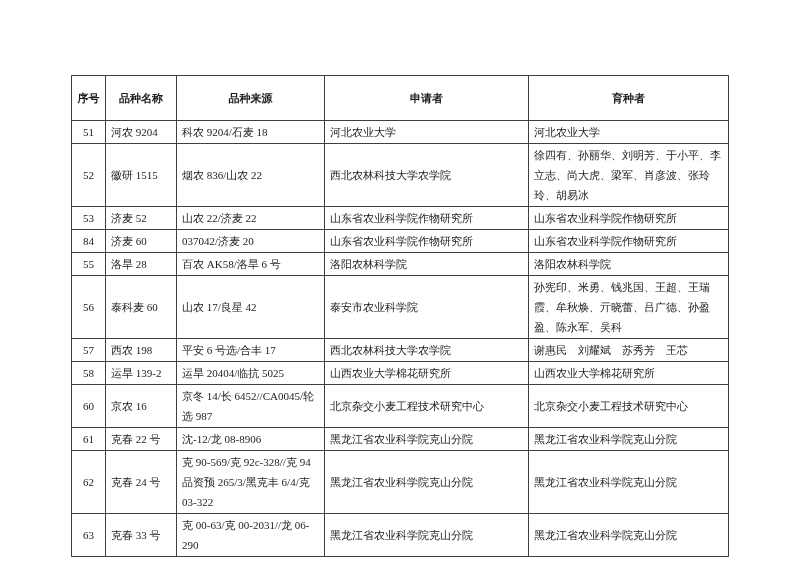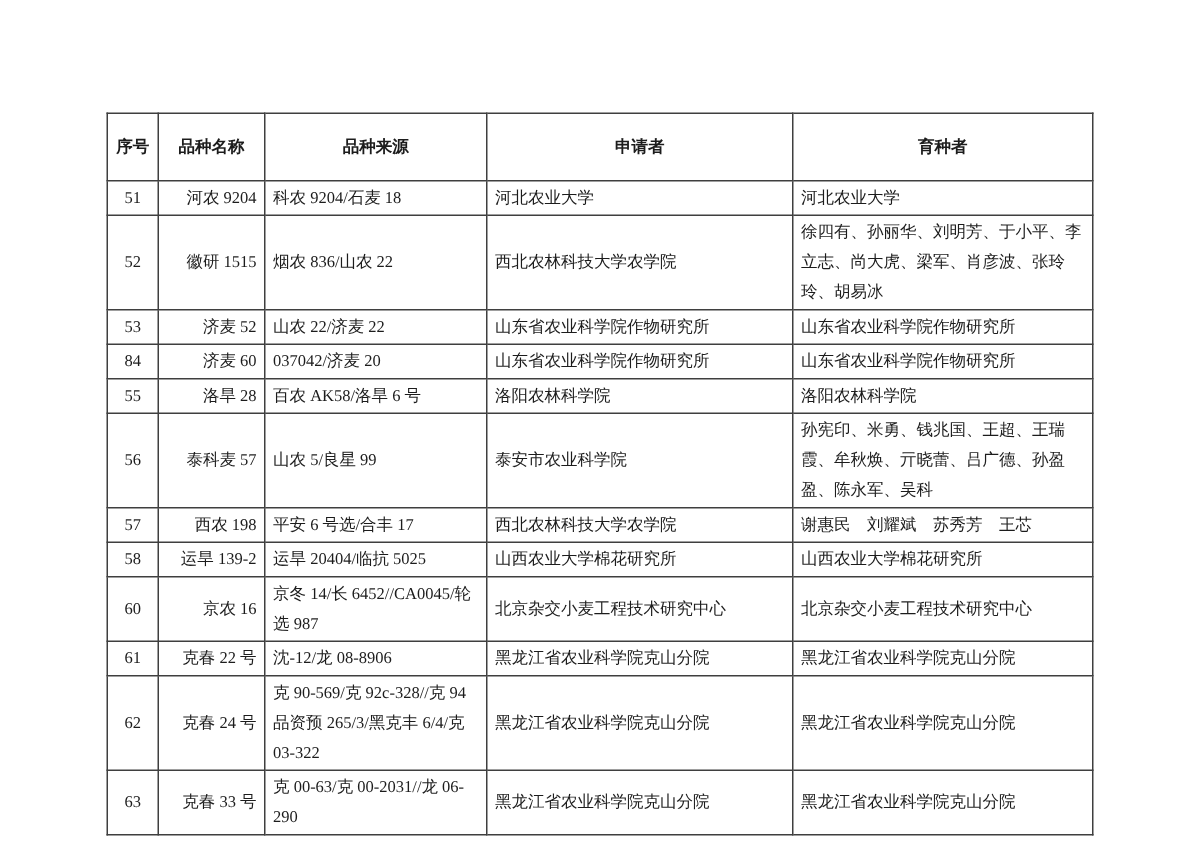--- a/index.html
+++ b/index.html
@@ -45,21 +45,21 @@
     line-height: 20px;
     padding: 1px 5px;
     height: 23px;
   }
   th.c0 { width: 34px;  word-break: break-all; padding: 4px 9px; }
   th.c1 { width: 71px;  }
   th.c2 { width: 148px; }
   th.c3 { width: 204px; }
   th.c4 { width: 200px; }
   td.c0 { text-align: center; }
-  td.c1 { text-align: right; }
+  td.c1 { text-align: left; }
   td.c2 { text-align: left; }
   td.c3 { text-align: left; }
   td.c4 { text-align: left; }
 </style>
 </head>
 <body>
 
 <div class="page">
   <table class="variety-table">
     <thead>
@@ -102,22 +102,22 @@
         </tr>
         <tr>
           <td class="c0">55</td>
           <td class="c1">洛旱 28</td>
           <td class="c2">百农 AK58/洛旱 6 号</td>
           <td class="c3">洛阳农林科学院</td>
           <td class="c4">洛阳农林科学院</td>
         </tr>
         <tr>
           <td class="c0">56</td>
-          <td class="c1">泰科麦 57</td>
-          <td class="c2">山农 5/良星 99</td>
+          <td class="c1">泰科麦 60</td>
+          <td class="c2">山农 17/良星 42</td>
           <td class="c3">泰安市农业科学院</td>
           <td class="c4">孙宪印、米勇、钱兆国、王超、王瑞霞、牟秋焕、亓晓蕾、吕广德、孙盈盈、陈永军、吴科</td>
         </tr>
         <tr>
           <td class="c0">57</td>
           <td class="c1">西农 198</td>
           <td class="c2">平安 6 号选/合丰 17</td>
           <td class="c3">西北农林科技大学农学院</td>
           <td class="c4">谢惠民　刘耀斌　苏秀芳　王芯</td>
         </tr>

